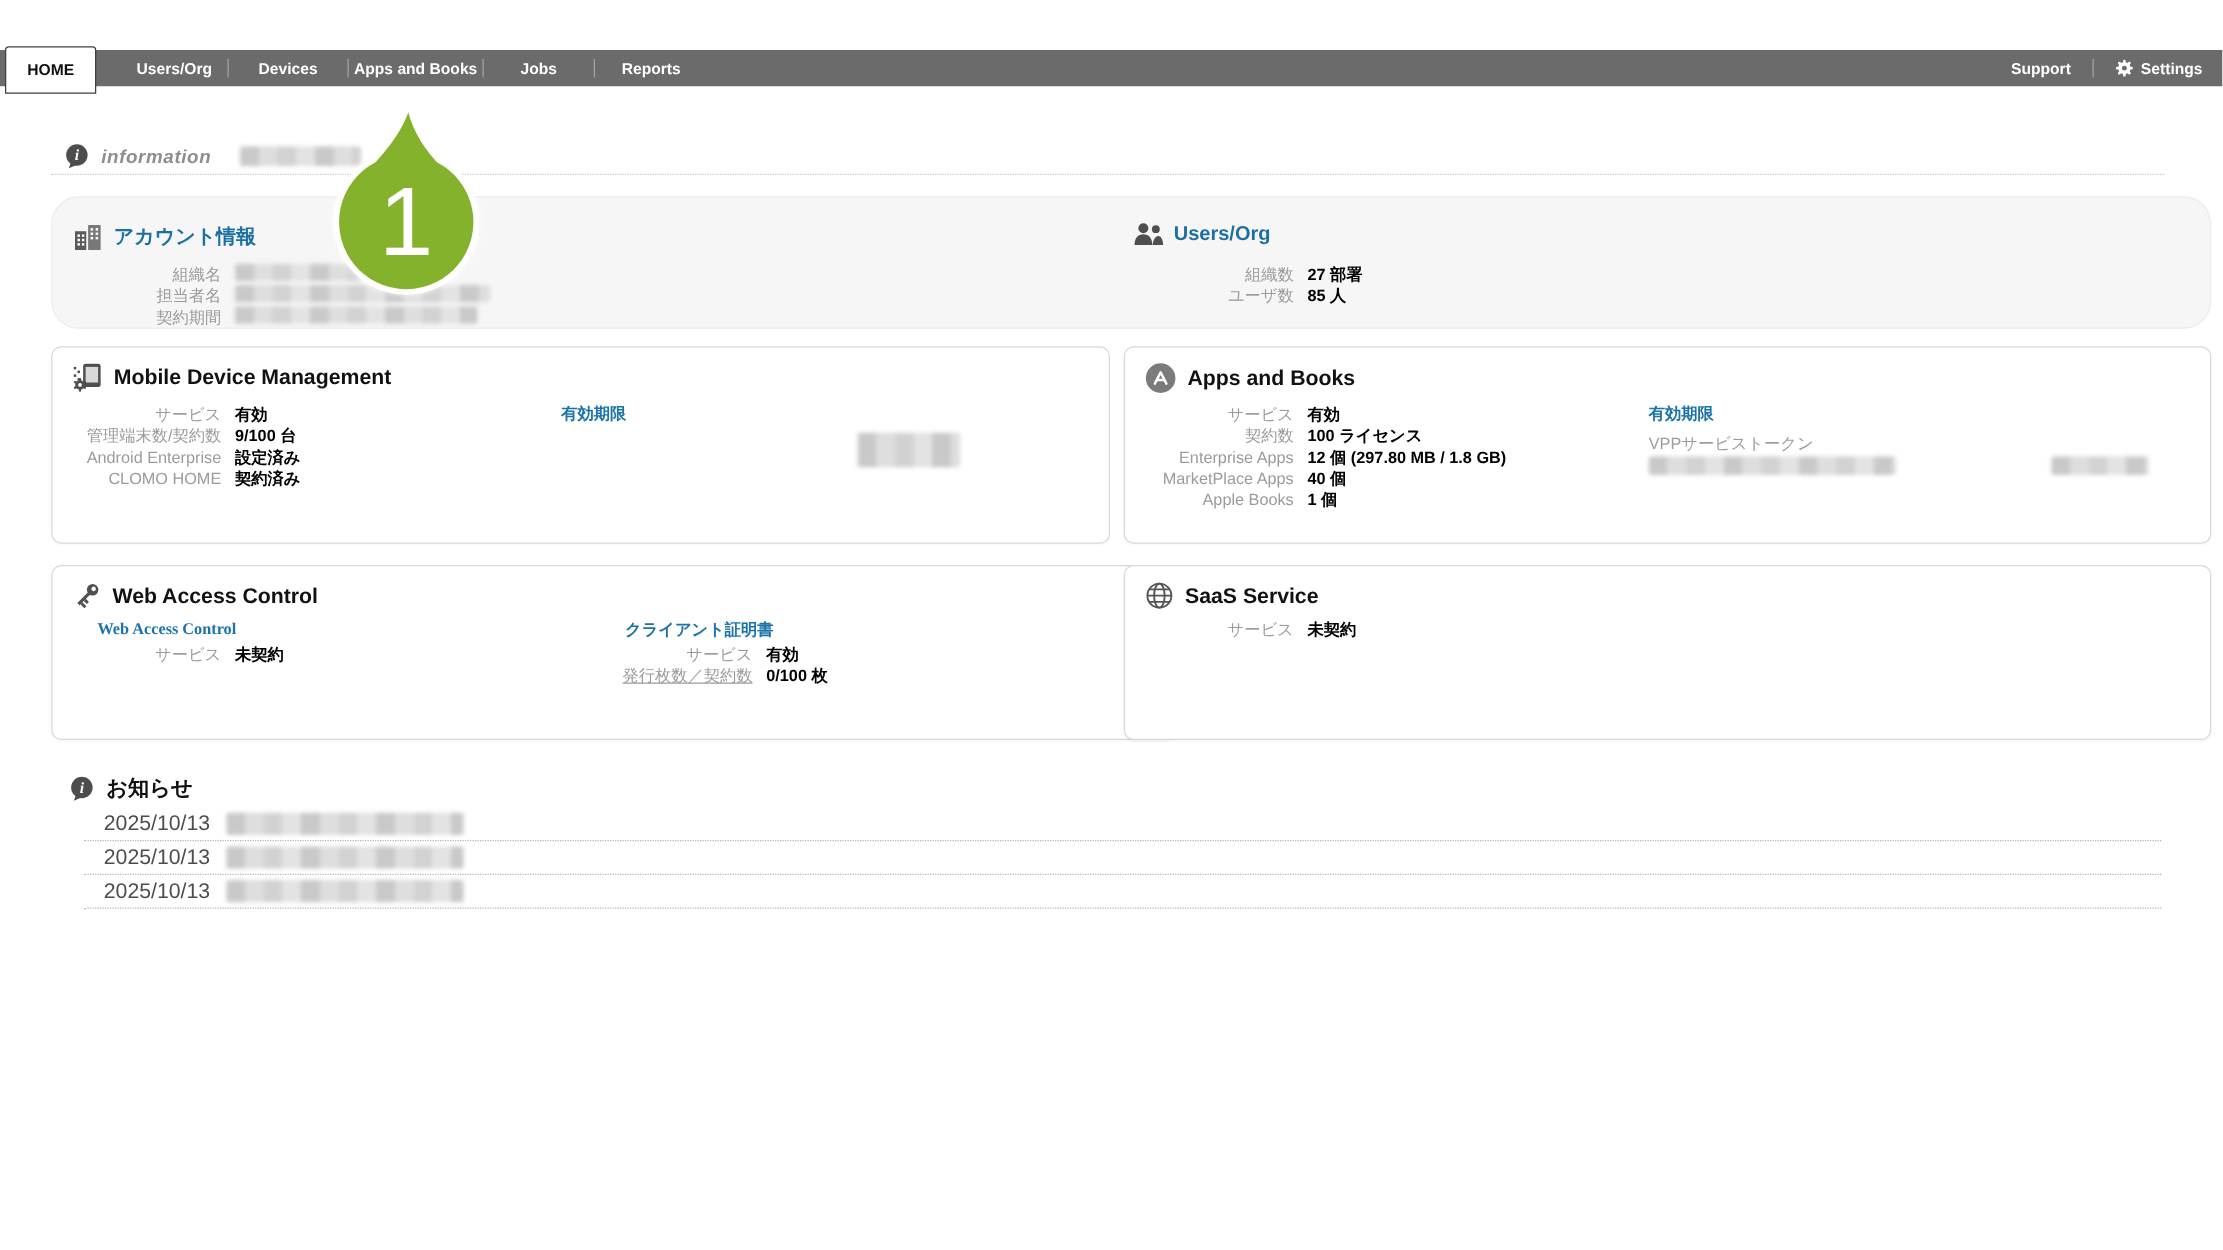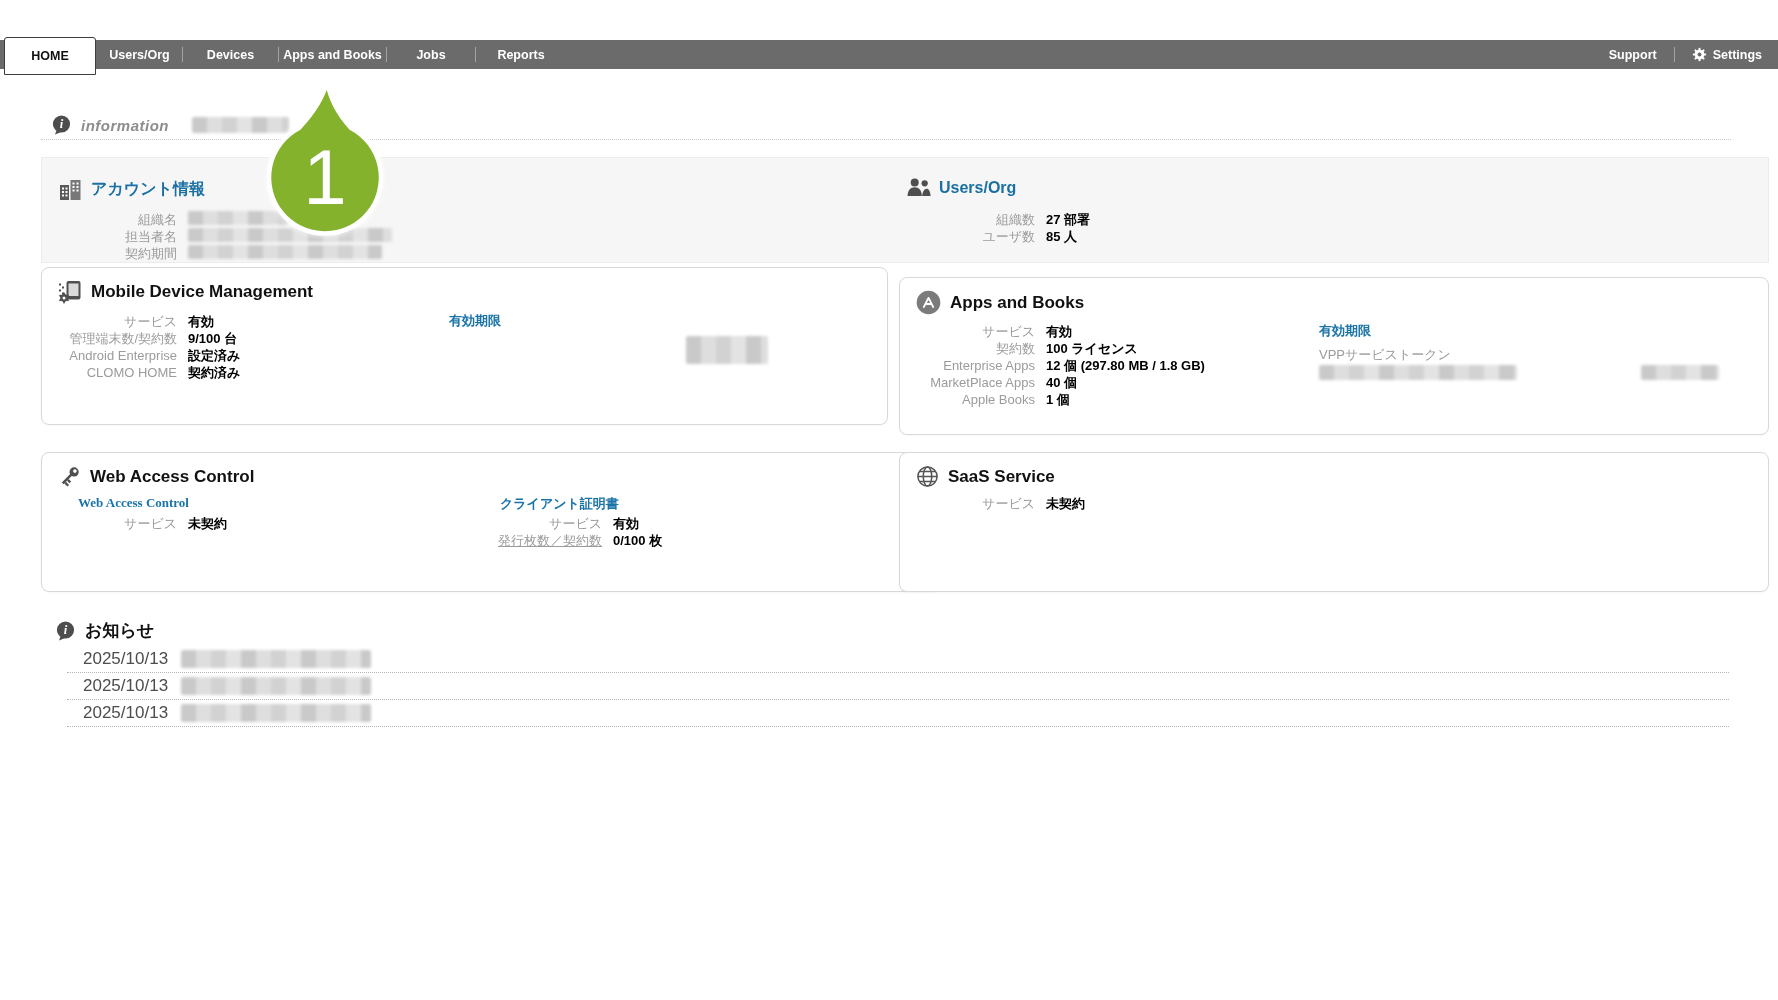--- a/index.html
+++ b/index.html
@@ -11,21 +11,21 @@
     overflow:hidden;
     color:#1a1a1a;
   }
   
   .navbar{
     position:absolute; left:0; top:40px; width:1778px; height:29px;
     background:#6b6b6b; display:flex; align-items:center;
     color:#fff; font-size:12.5px; font-weight:bold;
   }
   .home-tab{
-    position:absolute; left:4px; top:-3px; width:92px; height:38px;
+    position:absolute; left:4px; top:-3px; width:73px; height:38px;
     background:#fff; border:1px solid #3e3e3e; border-radius:3px 3px 0 0;
     color:#111; display:flex; align-items:center; justify-content:center;
     z-index:3; font-size:12.5px; font-weight:bold; cursor:pointer;
   }
   .navtabs{ display:flex; align-items:center; height:100%; margin-left:97px; }
   .navtab{ height:100%; display:flex; align-items:center; justify-content:center; cursor:pointer; }
   .navtab.w1{width:85px}.navtab.w2{width:95px}.navtab.w3{width:107px}.navtab.w4{width:88px}.navtab.w5{width:90px}
   .navsep{ width:1px; height:15px; background:#a2a2a2; }
   .nav-right{ margin-left:auto; display:flex; align-items:center; gap:17px; padding-right:16px; }
   .nav-right .item{ display:flex; align-items:center; gap:6px; cursor:pointer; }
@@ -37,21 +37,21 @@
   .blur{
     display:inline-block; border-radius:2px;
     background-image:
       repeating-linear-gradient(90deg,#c9c9c9 0 15px,#dedede 15px 30px,#d2d2d2 30px 45px,#e3e3e3 45px 60px),
       repeating-linear-gradient(0deg,rgba(255,255,255,.25) 0 6px,rgba(0,0,0,.04) 6px 12px);
     filter:blur(1.6px);
   }
   
   .panel{
     position:absolute; left:41px; top:157px; width:1728px; height:106px;
-    background:#f6f6f6; border:1px solid #ececec; border-radius:0;
+    background:#f6f6f6; border:1px solid #ececec; border-radius:22px;
   }
   .sec-title{ position:absolute; display:flex; align-items:center; gap:8px;
     font-size:16px; font-weight:bold; color:#1a6fa3; }
   .rows{ position:absolute; }
   .row{ display:flex; align-items:flex-start; line-height:17px; font-size:13px; white-space:nowrap; }
   .lbl{ width:115px; text-align:right; color:#9b9b9b; margin-right:11px; }
   .val{ font-weight:bold; color:#000000; }
   
   .card{
     position:absolute; background:#fff; border:1px solid #d8d8d8; border-radius:8px;
@@ -171,21 +171,21 @@
       <span class="lbl">組織数</span>
       <span class="val">27 部署</span>
     </div>
     <div class="row">
       <span class="lbl">ユーザ数</span>
       <span class="val">85 人</span>
     </div>
   </div>
 </div>
 
-<div class="card" style="left:41px; top:267px; width:847px; height:158px;">
+<div class="card" style="left:41px; top:277px; width:847px; height:158px;">
   <div class="card-title">
     <svg width="24" height="24" viewBox="0 0 24 24">
       <g fill="#4f4f4f">
         <rect x="8.5" y="1" width="14" height="18.5" rx="2"></rect>
         <rect x="10.5" y="3.5" width="10" height="12.5" fill="#d9d9d9"></rect>
         <rect x="1" y="3.5" width="2" height="2"></rect>
           <rect x="4" y="6.5" width="2" height="2"></rect>
         <rect x="1" y="9.5" width="2" height="2"></rect>
           <rect x="4" y="12.5" width="2" height="2"></rect>
         <rect x="5.1" y="12.4" width="1.8" height="11" rx=".9"></rect>

